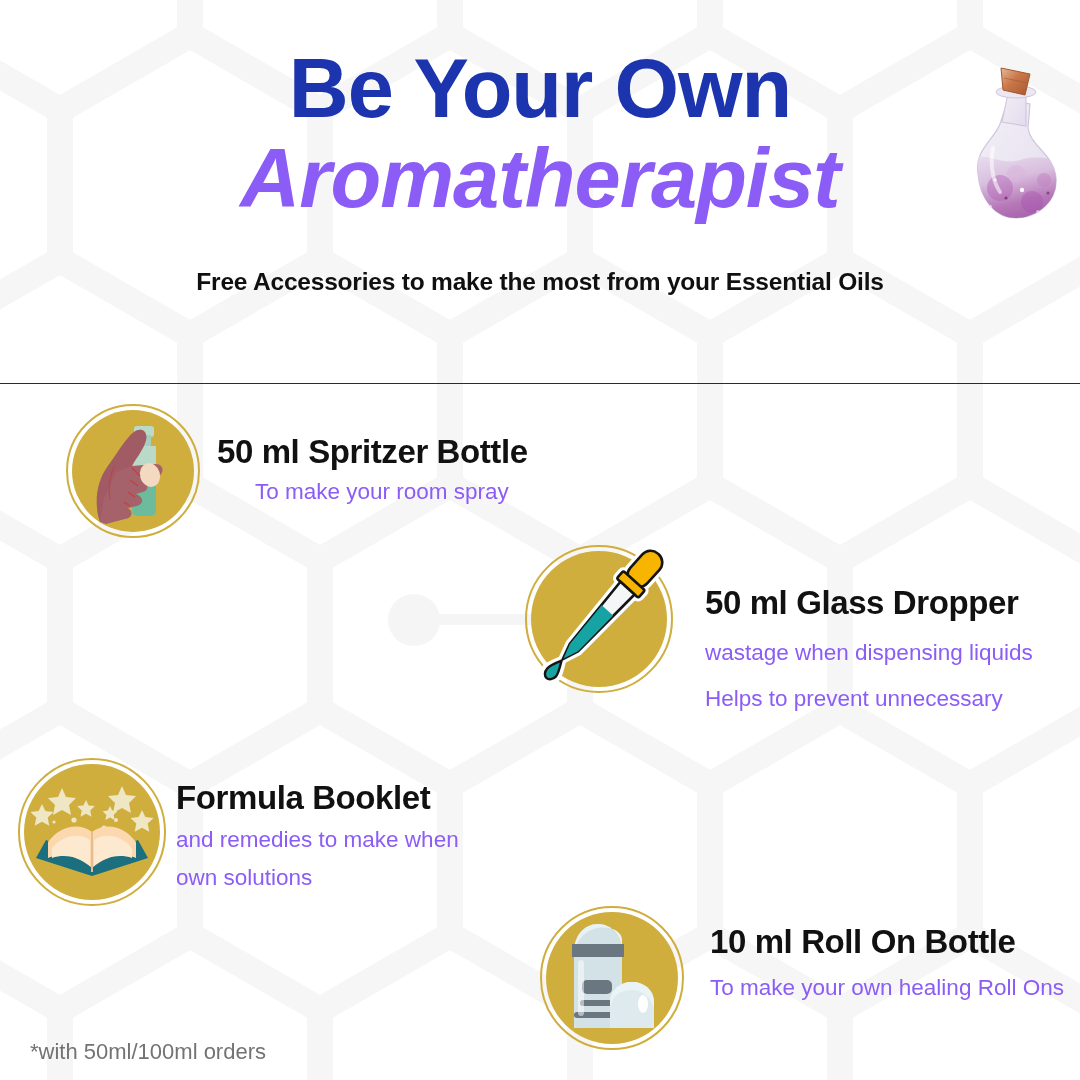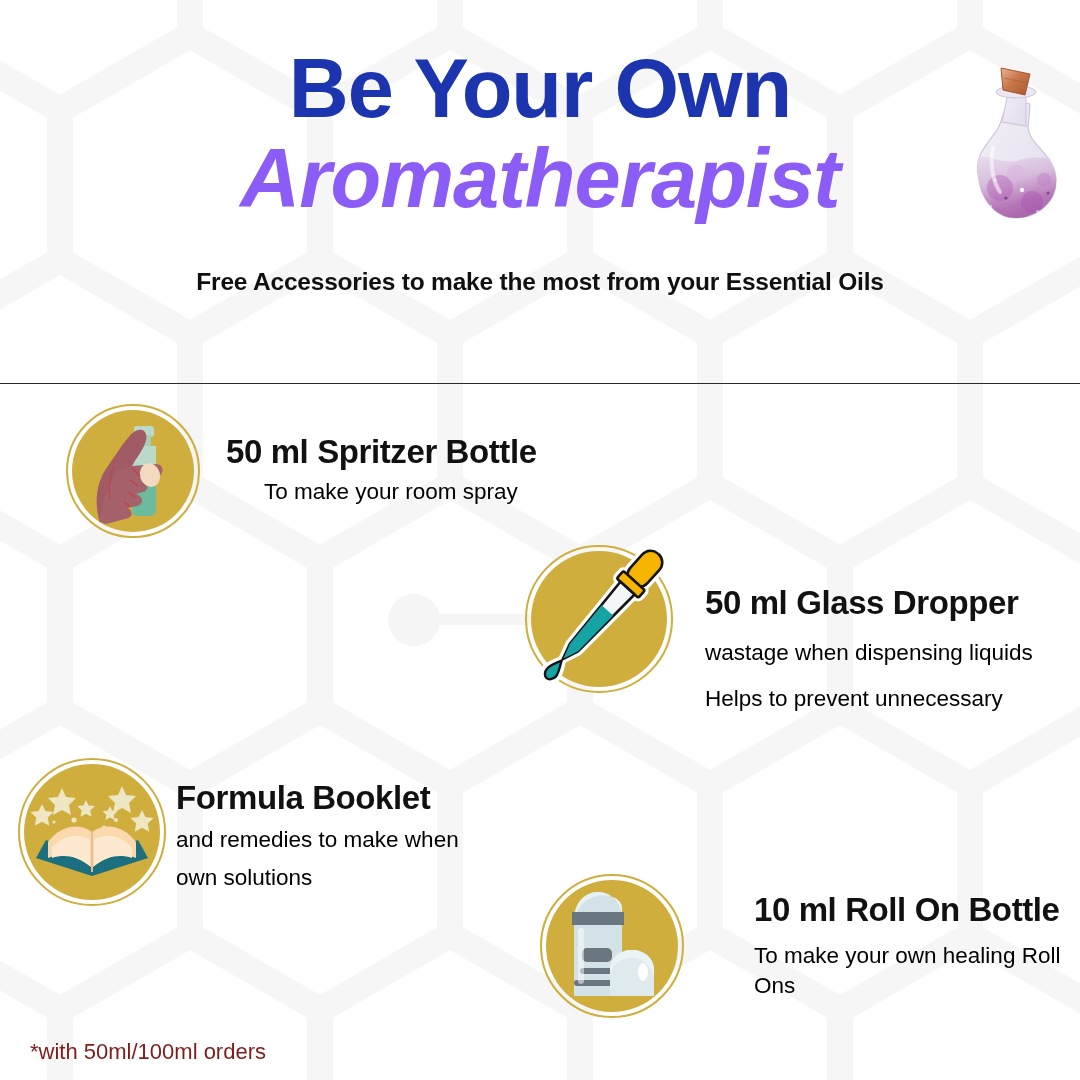--- a/index.html
+++ b/index.html
@@ -61,49 +61,49 @@
     position:absolute; border-radius:50%; background:#cfae3e;
   }
   .badge svg { position:absolute; overflow:visible; }
 
   .txt { padding-top:2px; }
   .item-title {
     font-size:33px; font-weight:700; color:#111111;
     letter-spacing:-0.4px; line-height:1.12; white-space:nowrap;
   }
   .item-desc {
-    font-size:22.5px; font-weight:400; color:#000000;
+    font-size:22.5px; font-weight:400; color:#8b5cf6;
     line-height:1.33; letter-spacing:0px;
   }
 
   
   #item-spritzer { left:66px;  top:404px; }
   #item-spritzer .badge { width:134px; height:134px; }
-  #item-spritzer .txt { margin-left:26px; padding-top:30px; }
+  #item-spritzer .txt { margin-left:17px; padding-top:30px; }
   #item-spritzer .item-desc { margin-top:6px; margin-left:38px; }
 
   #item-dropper { left:525px; top:545px; }
   #item-dropper .badge { width:148px; height:148px; }
   #item-dropper .txt { margin-left:32px; padding-top:40px; }
   #item-dropper .item-desc { margin-top:16px; }
 
   #item-booklet { left:18px; top:758px; }
   #item-booklet .badge { width:148px; height:148px; }
   #item-booklet .txt { margin-left:10px; padding-top:22px; }
   #item-booklet .item-desc { margin-top:8px; }
 
-  #item-rollon { left:540px; top:874px;gap:44px; }
+  #item-rollon { left:540px; top:906px; }
   #item-rollon .badge { width:144px; height:144px; }
   #item-rollon .txt { margin-left:26px; padding-top:18px; }
   #item-rollon .item-desc { margin-top:12px; }
 
   
   .footnote {
     position:absolute; left:30px; top:1039px; z-index:3;
-    font-size:22px; color:#7f1d1d; letter-spacing:0px;
+    font-size:22px; color:#737373; letter-spacing:0px;
   }
 </style>
 </head>
 <body>
 
 <svg id="bg-hex" viewBox="0 0 1080 1080" xmlns="http://www.w3.org/2000/svg">
   <defs>
     <g id="hexcell">
       <polygon points="0,-150 130,-75 130,75 0,150 -130,75 -130,-75" fill="none" stroke="#f6f6f6" stroke-width="26"></polygon>
     </g>

